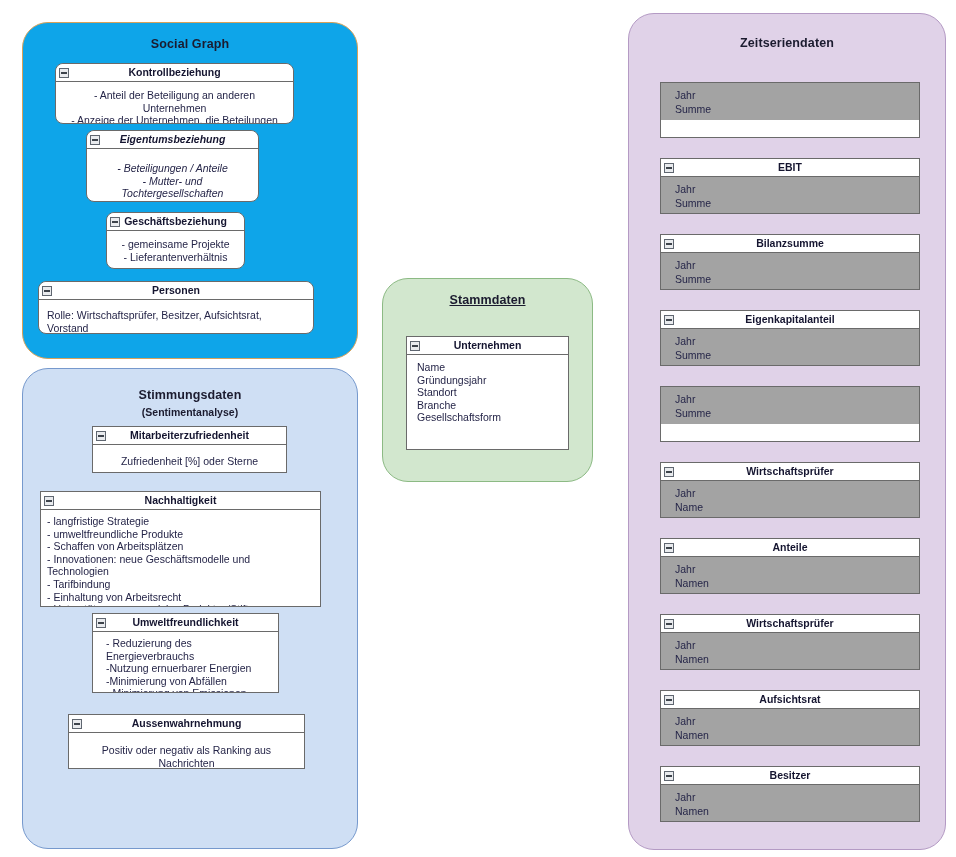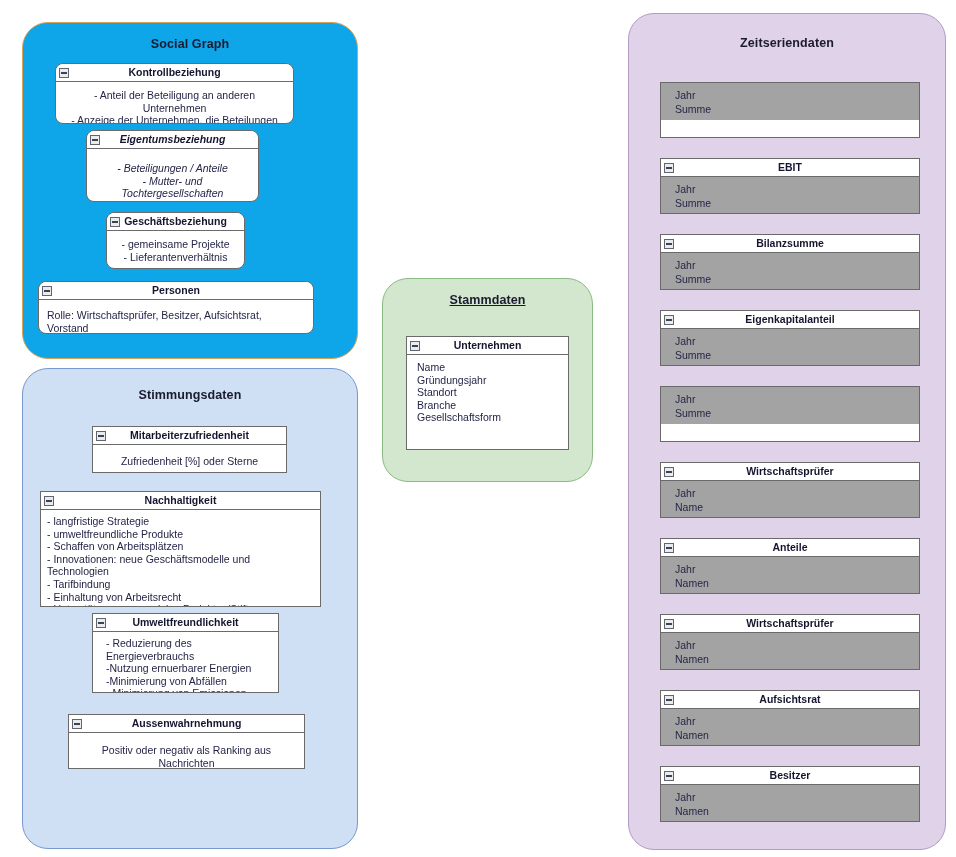--- a/index.html
+++ b/index.html
@@ -193,20 +193,21 @@
 <div class="entity rounded" id="ent-personen">
   <div class="ent-header">
     <span class="collapse-icon"></span>
     <span class="ent-title">Personen</span>
   </div>
   <div class="ent-body left" style="padding-top:9px;">Rolle: Wirtschaftsprüfer, Besitzer, Aufsichtsrat, Vorstand</div>
 </div>
 
 <div class="panel" id="panel-mood">
   <div class="panel-title" style="top:19px;">Stimmungsdaten</div>
+  <div class="panel-subtitle" style="top:37px;">(Sentimentanalyse)</div>
 </div>
 
 <div class="entity" id="ent-mitarbeiterzufriedenheit">
   <div class="ent-header">
     <span class="collapse-icon"></span>
     <span class="ent-title">Mitarbeiterzufriedenheit</span>
   </div>
   <div class="ent-body center" style="padding-top:10px;">Zufriedenheit [%] oder Sterne</div>
 </div>
 

